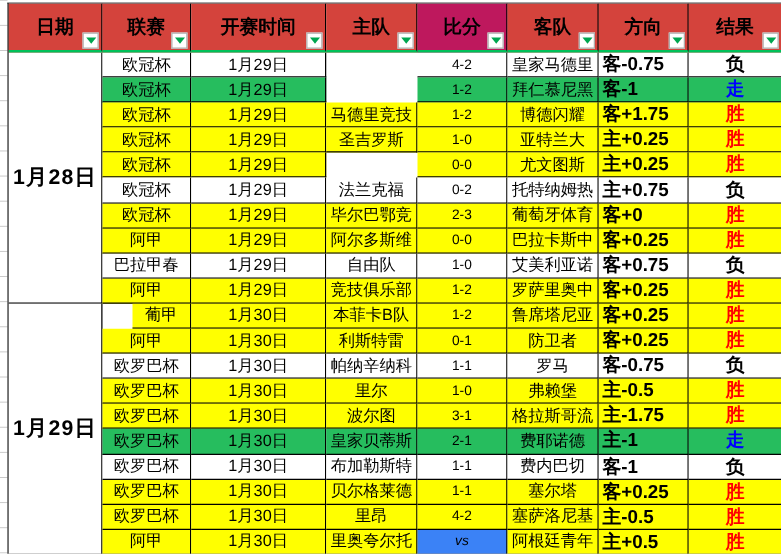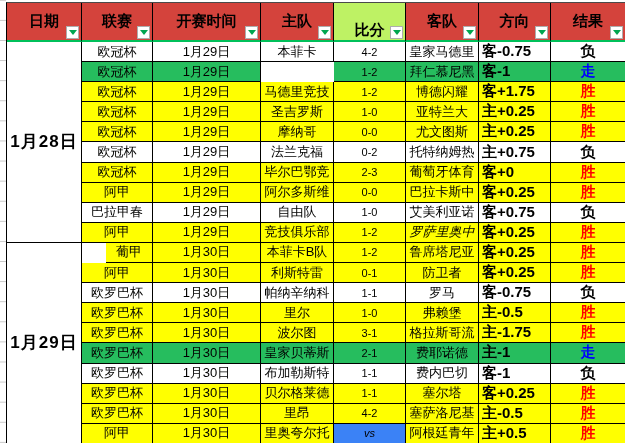--- a/index.html
+++ b/index.html
@@ -52,21 +52,21 @@
         <div class="filter-btn">
           <span class="tri" style="border-top-color: rgb(0, 166, 79);"></span>
         </div>
       </div>
       <div class="hcell" style="grid-area: 1 / 4; background: rgb(212, 67, 60); border-bottom-color: rgb(0, 192, 90);">
         <span>主队</span>
         <div class="filter-btn">
           <span class="tri" style="border-top-color: rgb(0, 166, 79);"></span>
         </div>
       </div>
-      <div class="hcell" style="grid-area: 1 / 5; background: #bef264; border-bottom-color: rgb(0, 192, 90); align-items: flex-end;">
+      <div class="hcell" style="grid-area: 1 / 5; background: #be185d; border-bottom-color: rgb(0, 192, 90);">
         <span>比分</span>
         <div class="filter-btn">
           <span class="tri" style="border-top-color: rgb(0, 166, 79);"></span>
         </div>
       </div>
       <div class="hcell" style="grid-area: 1 / 6; background: rgb(212, 67, 60); border-bottom-color: rgb(0, 192, 90);">
         <span>客队</span>
         <div class="filter-btn">
           <span class="tri" style="border-top-color: rgb(0, 166, 79);"></span>
         </div>
@@ -79,21 +79,20 @@
       </div>
       <div class="hcell" style="grid-area: 1 / 8; background: rgb(212, 67, 60); border-bottom-color: rgb(0, 192, 90);">
         <span>结果</span>
         <div class="filter-btn">
           <span class="tri" style="border-top-color: rgb(0, 166, 79);"></span>
         </div>
       </div>
       <div class="cell date-cell" style="grid-area: 2 / 1 / span 10;">1月28日</div>
       <div class="cell c-league" style="grid-area: 2 / 2; background: rgb(255, 255, 255);">欧冠杯</div>
       <div class="cell c-time" style="grid-area: 2 / 3; background: rgb(255, 255, 255);">1月29日</div>
-      <div class="cell c-home" style="grid-area: 2 / 4; background: rgb(255, 255, 255);">本菲卡</div>
       <div class="cell c-score" style="grid-area: 2 / 5; background: rgb(255, 255, 255);">4-2</div>
       <div class="cell c-away" style="grid-area: 2 / 6; background: rgb(255, 255, 255);">皇家马德里</div>
       <div class="cell c-direction" style="grid-area: 2 / 7; background: rgb(255, 255, 255);">客-0.75</div>
       <div class="cell c-result" style="grid-area: 2 / 8; background: rgb(255, 255, 255); color: rgb(0, 0, 0);">负</div>
       <div class="cell c-league" style="grid-area: 3 / 2; background: rgb(38, 189, 94);">欧冠杯</div>
       <div class="cell c-time" style="grid-area: 3 / 3; background: rgb(38, 189, 94);">1月29日</div>
       <div class="cell c-score" style="grid-area: 3 / 5; background: rgb(38, 189, 94);">1-2</div>
       <div class="cell c-away" style="grid-area: 3 / 6; background: rgb(38, 189, 94);">拜仁慕尼黑</div>
       <div class="cell c-direction" style="grid-area: 3 / 7; background: rgb(38, 189, 94);">客-1</div>
       <div class="cell c-result" style="grid-area: 3 / 8; background: rgb(38, 189, 94); color: rgb(0, 0, 255);">走</div>
@@ -106,21 +105,20 @@
       <div class="cell c-result" style="grid-area: 4 / 8; background: rgb(255, 255, 0); color: rgb(255, 0, 0);">胜</div>
       <div class="cell c-league" style="grid-area: 5 / 2; background: rgb(255, 255, 0);">欧冠杯</div>
       <div class="cell c-time" style="grid-area: 5 / 3; background: rgb(255, 255, 0);">1月29日</div>
       <div class="cell c-home" style="grid-area: 5 / 4; background: rgb(255, 255, 0);">圣吉罗斯</div>
       <div class="cell c-score" style="grid-area: 5 / 5; background: rgb(255, 255, 0);">1-0</div>
       <div class="cell c-away" style="grid-area: 5 / 6; background: rgb(255, 255, 0);">亚特兰大</div>
       <div class="cell c-direction" style="grid-area: 5 / 7; background: rgb(255, 255, 0);">主+0.25</div>
       <div class="cell c-result" style="grid-area: 5 / 8; background: rgb(255, 255, 0); color: rgb(255, 0, 0);">胜</div>
       <div class="cell c-league" style="grid-area: 6 / 2; background: rgb(255, 255, 0);">欧冠杯</div>
       <div class="cell c-time" style="grid-area: 6 / 3; background: rgb(255, 255, 0);">1月29日</div>
-      <div class="cell c-home" style="grid-area: 6 / 4; background: rgb(255, 255, 0);">摩纳哥</div>
       <div class="cell c-score" style="grid-area: 6 / 5; background: rgb(255, 255, 0);">0-0</div>
       <div class="cell c-away" style="grid-area: 6 / 6; background: rgb(255, 255, 0);">尤文图斯</div>
       <div class="cell c-direction" style="grid-area: 6 / 7; background: rgb(255, 255, 0);">主+0.25</div>
       <div class="cell c-result" style="grid-area: 6 / 8; background: rgb(255, 255, 0); color: rgb(255, 0, 0);">胜</div>
       <div class="cell c-league" style="grid-area: 7 / 2; background: rgb(255, 255, 255);">欧冠杯</div>
       <div class="cell c-time" style="grid-area: 7 / 3; background: rgb(255, 255, 255);">1月29日</div>
       <div class="cell c-home" style="grid-area: 7 / 4; background: rgb(255, 255, 255);">法兰克福</div>
       <div class="cell c-score" style="grid-area: 7 / 5; background: rgb(255, 255, 255);">0-2</div>
       <div class="cell c-away" style="grid-area: 7 / 6; background: rgb(255, 255, 255);">托特纳姆热</div>
       <div class="cell c-direction" style="grid-area: 7 / 7; background: rgb(255, 255, 255);">主+0.75</div>
@@ -143,21 +141,21 @@
       <div class="cell c-time" style="grid-area: 10 / 3; background: rgb(255, 255, 255);">1月29日</div>
       <div class="cell c-home" style="grid-area: 10 / 4; background: rgb(255, 255, 255);">自由队</div>
       <div class="cell c-score" style="grid-area: 10 / 5; background: rgb(255, 255, 255);">1-0</div>
       <div class="cell c-away" style="grid-area: 10 / 6; background: rgb(255, 255, 255);">艾美利亚诺</div>
       <div class="cell c-direction" style="grid-area: 10 / 7; background: rgb(255, 255, 255);">客+0.75</div>
       <div class="cell c-result" style="grid-area: 10 / 8; background: rgb(255, 255, 255); color: rgb(0, 0, 0);">负</div>
       <div class="cell c-league" style="grid-area: 11 / 2; background: rgb(255, 255, 0);">阿甲</div>
       <div class="cell c-time" style="grid-area: 11 / 3; background: rgb(255, 255, 0);">1月29日</div>
       <div class="cell c-home" style="grid-area: 11 / 4; background: rgb(255, 255, 0);">竞技俱乐部</div>
       <div class="cell c-score" style="grid-area: 11 / 5; background: rgb(255, 255, 0);">1-2</div>
-      <div class="cell c-away" style="grid-area: 11 / 6; background: rgb(255, 255, 0); font-style: italic;">罗萨里奥中</div>
+      <div class="cell c-away" style="grid-area: 11 / 6; background: rgb(255, 255, 0);">罗萨里奥中</div>
       <div class="cell c-direction" style="grid-area: 11 / 7; background: rgb(255, 255, 0);">客+0.25</div>
       <div class="cell c-result" style="grid-area: 11 / 8; background: rgb(255, 255, 0); color: rgb(255, 0, 0);">胜</div>
       <div class="cell date-cell" style="grid-area: 12 / 1 / span 10;">1月29日</div>
       <div class="cell c-league" style="grid-area: 12 / 2; background: rgb(255, 255, 0); margin-left: 24px;">葡甲</div>
       <div class="cell c-time" style="grid-area: 12 / 3; background: rgb(255, 255, 0);">1月30日</div>
       <div class="cell c-home" style="grid-area: 12 / 4; background: rgb(255, 255, 0);">本菲卡B队</div>
       <div class="cell c-score" style="grid-area: 12 / 5; background: rgb(255, 255, 0);">1-2</div>
       <div class="cell c-away" style="grid-area: 12 / 6; background: rgb(255, 255, 0);">鲁席塔尼亚</div>
       <div class="cell c-direction" style="grid-area: 12 / 7; background: rgb(255, 255, 0);">客+0.25</div>
       <div class="cell c-result" style="grid-area: 12 / 8; background: rgb(255, 255, 0); color: rgb(255, 0, 0);">胜</div>

